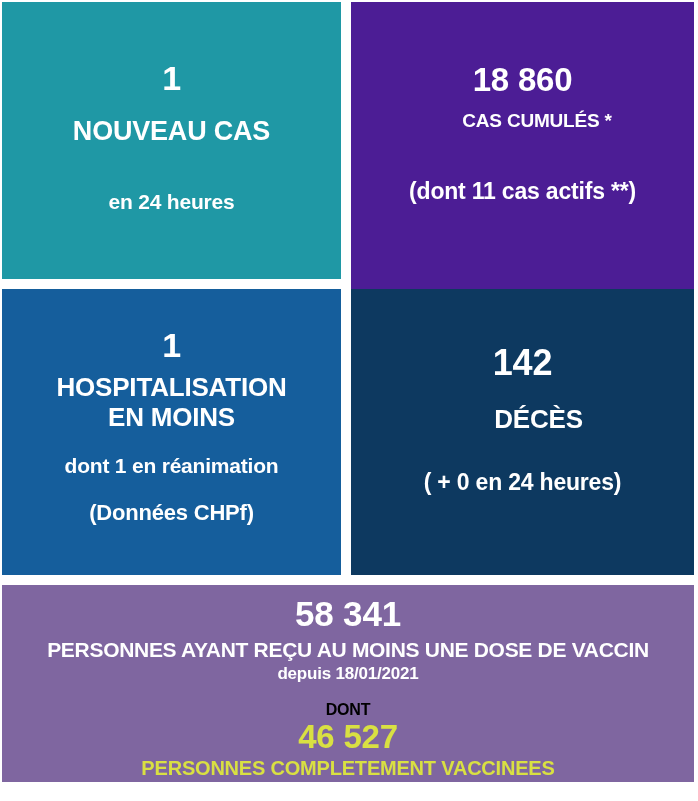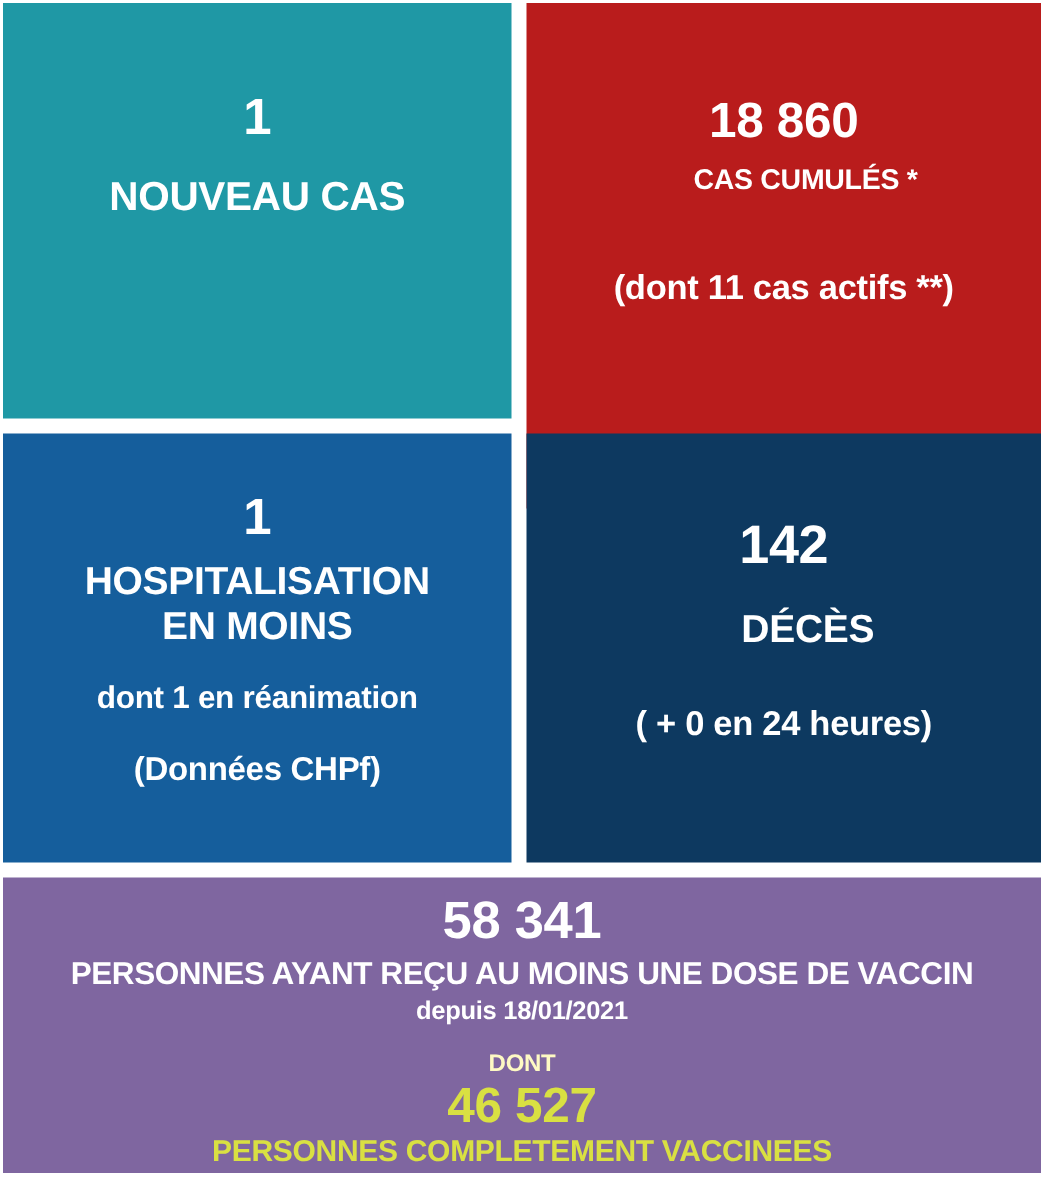--- a/index.html
+++ b/index.html
@@ -19,21 +19,21 @@
     position: absolute;
     display: flex;
     flex-direction: column;
     align-items: center;
     text-align: center;
     color: #ffffff;
     font-weight: 700;
     letter-spacing: -0.2px;
   }
   .card-new-cases        { left: 2px;   top: 2px;   width: 339px; height: 277px; background: #1F98A5; }
-  .card-cumulative-cases { left: 351px; top: 2px;   width: 343px; height: 337px; background: #b91c1c; }
+  .card-cumulative-cases { left: 351px; top: 2px;   width: 343px; height: 337px; background: #4c1d95; }
   .card-hospitalization  { left: 2px;   top: 289px; width: 339px; height: 286px; background: #155E9C; }
   .card-deaths           { left: 351px; top: 289px; width: 343px; height: 286px; background: #0D3960; }
   .card-vaccination      { left: 2px;   top: 585px; width: 692px; height: 197px; background: #7F66A0; }
 
   .txt { line-height: 1.2; width: 100%; }
 
   
   .card-new-cases .value { font-size: 34px; margin-top: 56px; }
   .card-new-cases .label { font-size: 27px; margin-top: 16px; }
   .card-new-cases .sub   { font-size: 21px; margin-top: 42px; }
@@ -51,32 +51,33 @@
 
   
   .card-deaths .value { font-size: 36px; margin-top: 52px; }
   .card-deaths .label { font-size: 26px; margin-top: 20px; padding-left: 32px; }
   .card-deaths .sub   { font-size: 23px; margin-top: 34px; }
 
   
   .card-vaccination .value  { font-size: 35px; margin-top: 9px;  line-height: 1.15; }
   .card-vaccination .label  { font-size: 21px; margin-top: 3px;  letter-spacing: -0.3px; }
   .card-vaccination .since  { font-size: 17px; margin-top: 2px; }
-  .card-vaccination .dont   { font-size: 16px; margin-top: 15px; color: #fef9c3; text-align: center; }
+  .card-vaccination .dont   { font-size: 16px; margin-top: 15px; color: #000000; text-align: center; }
   .card-vaccination .value2 { font-size: 33px; margin-top: 0px;  line-height: 1.1; color: #D9E042; }
   .card-vaccination .label2 { font-size: 20px; margin-top: 1px;  color: #D9E042; }
 </style>
 </head>
 <body>
 
 <div id="app">
 
   <section class="card card-new-cases">
     <div class="txt value">1</div>
     <div class="txt label">NOUVEAU CAS</div>
+    <div class="txt sub">en 24 heures</div>
   </section>
 
   <section class="card card-cumulative-cases">
     <div class="txt value">18 860</div>
     <div class="txt label">CAS CUMULÉS *</div>
     <div class="txt sub">(dont 11 cas actifs **)</div>
   </section>
 
   <section class="card card-hospitalization">
     <div class="txt value">1</div>

